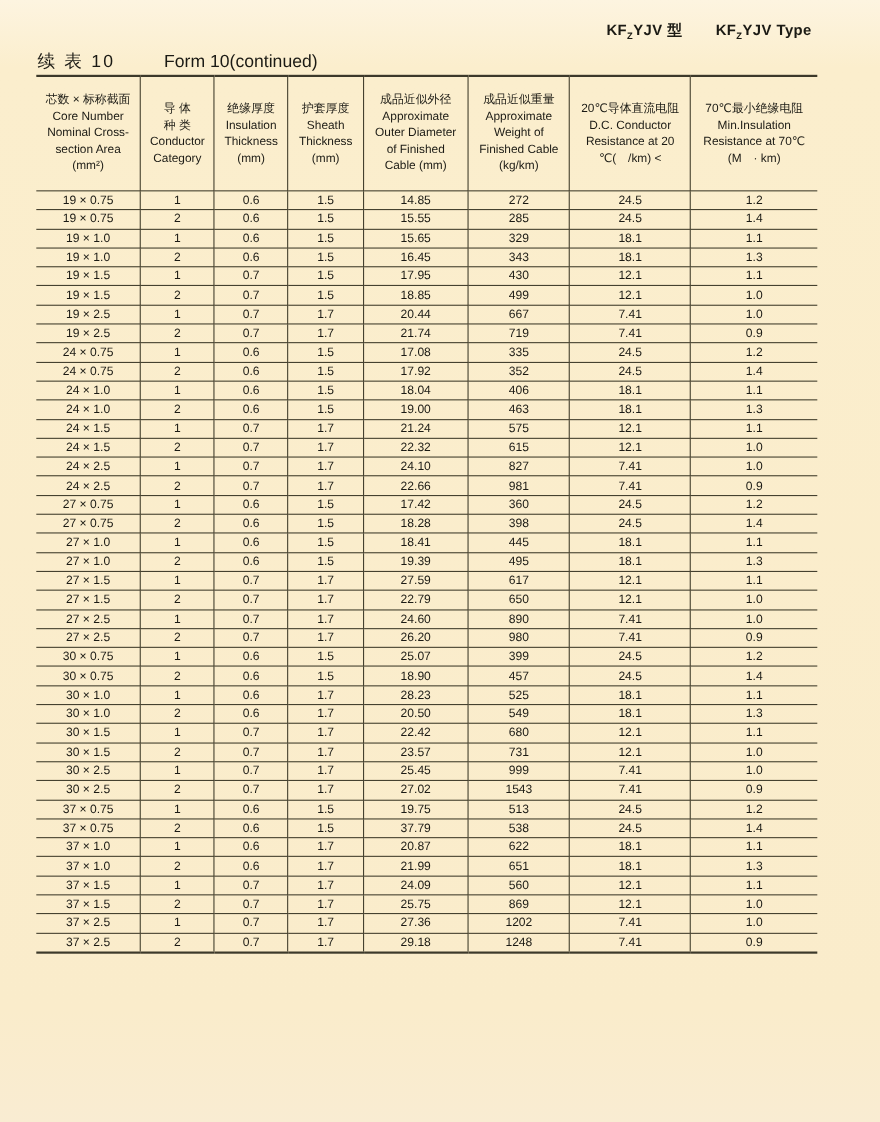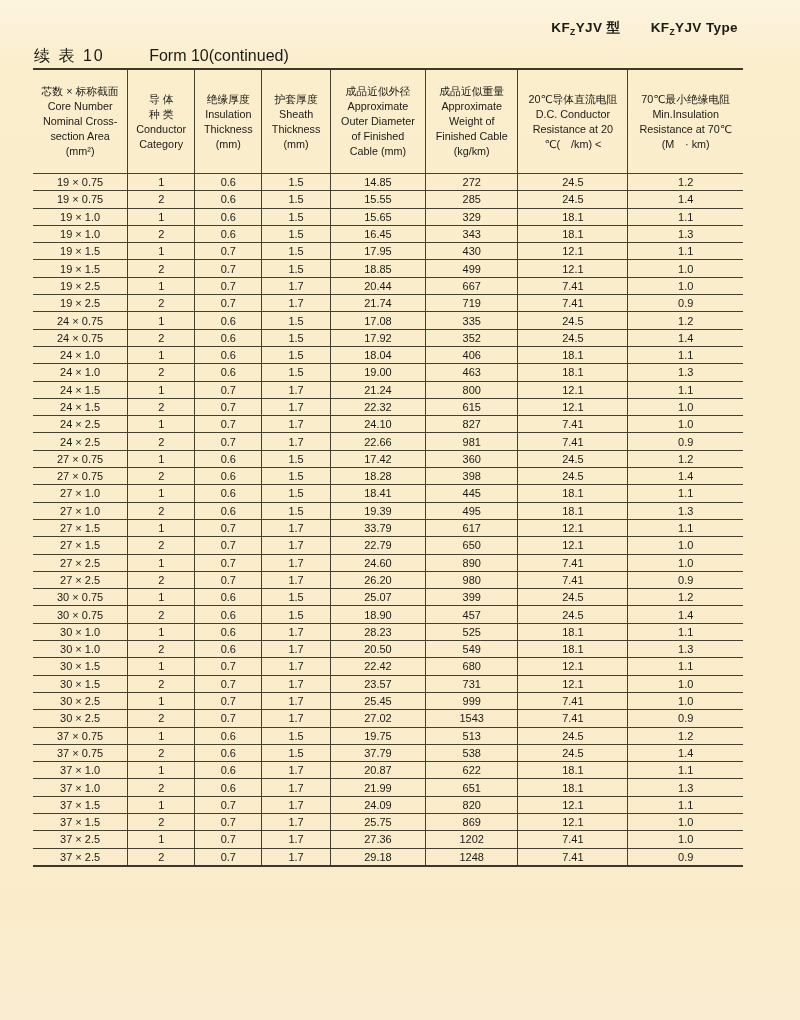--- a/index.html
+++ b/index.html
@@ -203,21 +203,21 @@
         <td>463</td>
         <td>18.1</td>
         <td>1.3</td>
       </tr>
       <tr>
         <td>24 × 1.5</td>
         <td>1</td>
         <td>0.7</td>
         <td>1.7</td>
         <td>21.24</td>
-        <td>800</td>
+        <td>575</td>
         <td>12.1</td>
         <td>1.1</td>
       </tr>
       <tr>
         <td>24 × 1.5</td>
         <td>2</td>
         <td>0.7</td>
         <td>1.7</td>
         <td>22.32</td>
         <td>615</td>
@@ -282,21 +282,21 @@
         <td>19.39</td>
         <td>495</td>
         <td>18.1</td>
         <td>1.3</td>
       </tr>
       <tr>
         <td>27 × 1.5</td>
         <td>1</td>
         <td>0.7</td>
         <td>1.7</td>
-        <td>33.79</td>
+        <td>27.59</td>
         <td>617</td>
         <td>12.1</td>
         <td>1.1</td>
       </tr>
       <tr>
         <td>27 × 1.5</td>
         <td>2</td>
         <td>0.7</td>
         <td>1.7</td>
         <td>22.79</td>
@@ -443,21 +443,21 @@
         <td>651</td>
         <td>18.1</td>
         <td>1.3</td>
       </tr>
       <tr>
         <td>37 × 1.5</td>
         <td>1</td>
         <td>0.7</td>
         <td>1.7</td>
         <td>24.09</td>
-        <td>820</td>
+        <td>560</td>
         <td>12.1</td>
         <td>1.1</td>
       </tr>
       <tr>
         <td>37 × 1.5</td>
         <td>2</td>
         <td>0.7</td>
         <td>1.7</td>
         <td>25.75</td>
         <td>869</td>

